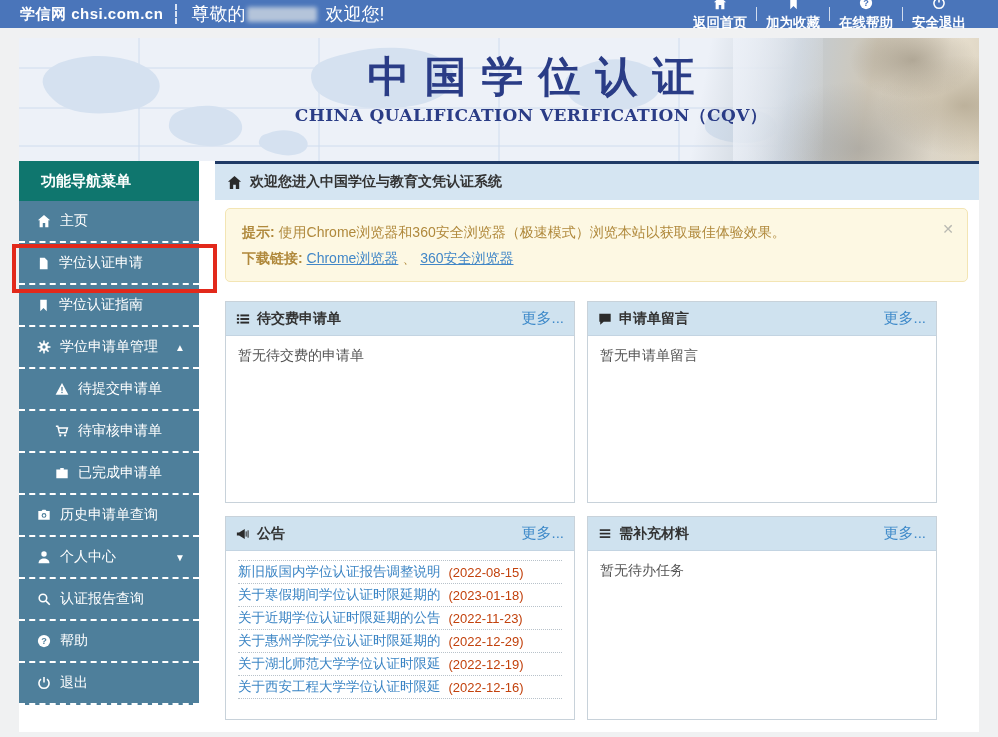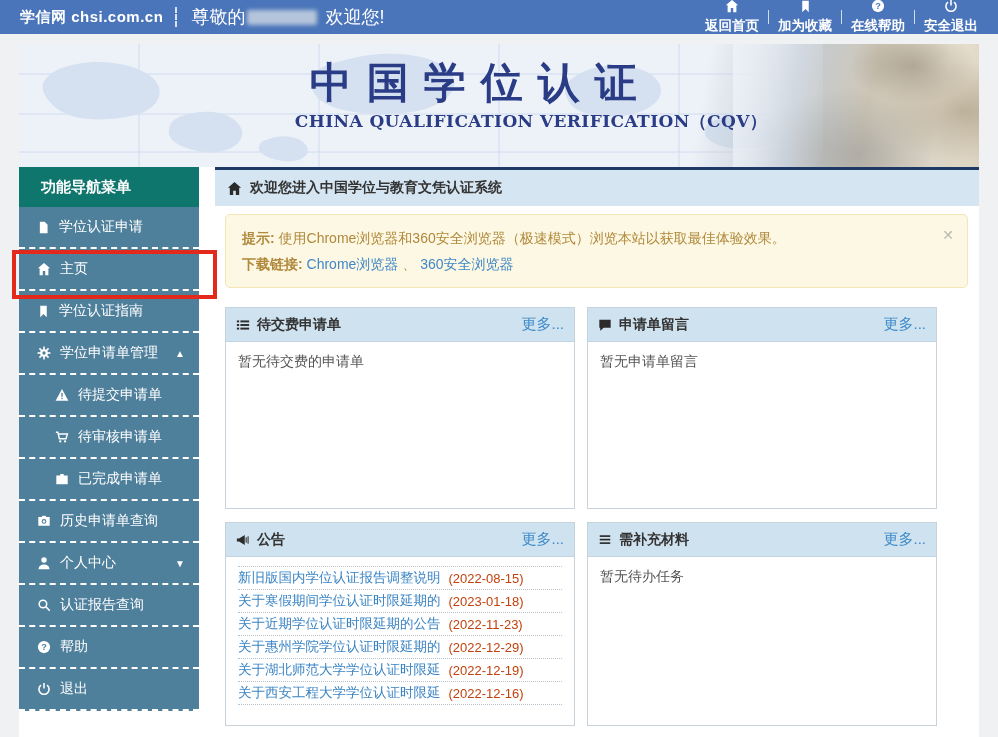--- a/index.html
+++ b/index.html
@@ -1,22 +1,22 @@
 <!DOCTYPE html>
 <html><head>
 <meta charset="utf-8">
 <style>
   html,body{margin:0;padding:0;width:998px;height:737px;overflow:hidden;
     background:#f0f1f2;font-family:"Liberation Sans","DejaVu Sans",sans-serif;}
   a{text-decoration:none;cursor:pointer;}
   .ic{display:inline-block;vertical-align:middle;}
 
   
-  .topbar{height:34px;background:#4a75ba;color:#fff;display:flex;align-items:center;
-    justify-content:space-between;padding:0 20px 0 20px;box-sizing:border-box;font-size:13px;}
+  .topbar{height:28px;background:#4a75ba;color:#fff;display:flex;align-items:center;
+    justify-content:space-between;padding:0 32px 0 20px;box-sizing:border-box;font-size:13px;}
   .tb-left{display:flex;align-items:center;}
   .brand{font-size:15px;font-weight:bold;letter-spacing:.5px;}
   .tb-divider{height:20px;border-left:2px dashed #d9e3f4;margin:0 14px 0 12px;}
   .greeting{display:flex;align-items:center;font-size:18px;}
   .blur-name{display:inline-block;width:70px;height:15px;background:#b4c4da;border-radius:2px;
     filter:blur(2px);margin:0 8px 0 2px;}
   .tb-right{display:flex;align-items:center;font-weight:bold;font-size:13.5px;}
   .tb-link{display:flex;align-items:center;gap:4px;color:#fff;flex-direction:column;}
   .tb-sep{height:14px;border-left:1px solid rgba(255,255,255,.75);margin:0 9px;}
 
@@ -29,21 +29,21 @@
   .banner-photo{position:absolute;right:0;top:0;width:300px;height:100%;
     background:
       radial-gradient(90px 55px at 78% 18%, rgba(140,130,112,.55), rgba(140,130,112,0) 70%),
       radial-gradient(120px 70px at 95% 55%, rgba(163,150,125,.6), rgba(163,150,125,0) 72%),
       radial-gradient(150px 90px at 60% 90%, rgba(120,124,130,.35), rgba(120,124,130,0) 75%),
       linear-gradient(100deg, rgba(237,241,248,0) 0%, rgba(237,241,248,0) 10%,
         #c3ccd5 38%, #cfc7b7 62%, #e9e1d1 85%, #dcd3c0 100%);}
   .banner-photo::after{content:"";position:absolute;left:18%;top:0;width:30%;height:100%;
     background:linear-gradient(100deg, rgba(237,241,248,.9), rgba(237,241,248,0));}
   .banner-titles{position:absolute;left:50%;top:13px;transform:translateX(-50%);
-    margin-left:32px;text-align:left;white-space:nowrap;}
+    margin-left:32px;text-align:center;white-space:nowrap;}
   .banner-title{font-family:"DejaVu Serif","Liberation Serif",serif;font-weight:bold;
     font-size:42px;line-height:52px;color:#2a3c86;letter-spacing:15px;text-indent:15px;margin:0;}
   .banner-sub{font-family:"DejaVu Serif","Liberation Serif",serif;font-weight:bold;
     font-size:17px;color:#2a3c86;letter-spacing:.4px;margin-top:1px;}
 
   
   .content{display:flex;background:#fff;min-height:569px;position:relative;}
 
   
   .sidebar{width:180px;flex:0 0 180px;}
@@ -59,21 +59,21 @@
     border:4px solid #e2291b;z-index:6;pointer-events:none;}
 
   
   .main{flex:1;margin-left:16px;min-width:0;}
   .welcome-bar{border-top:3px solid #1f3a66;background:#d5e5f2;padding:9px 12px;
     font-size:14px;font-weight:bold;color:#333;display:flex;align-items:center;gap:8px;}
   .notice{margin:8px 11px 19px 10px;background:#fdf8e3;border:1px solid #f3e5b4;
     border-radius:5px;padding:10px 16px;font-size:14px;line-height:26px;color:#b0893c;
     position:relative;}
   .notice b{font-weight:bold;}
-  .notice a{color:#4287c7;}
+  .notice a{color:#4287c7;text-decoration:underline;}
   .notice-close{position:absolute;right:13px;top:7px;color:#b9b9b2;font-weight:bold;
     font-size:14px;cursor:pointer;}
 
   .panel-grid{margin:0 42px 12px 10px;display:grid;grid-template-columns:1fr 1fr;gap:13px 12px;}
   .panel{border:1px solid #c8d2da;background:#fff;}
   .panel-header{background:#cfe2ef;border-bottom:1px solid #c3d4e2;padding:7px 10px;
     font-size:14px;font-weight:bold;color:#333;display:flex;align-items:center;gap:7px;}
   .more-link{margin-left:auto;color:#3d89c9;font-weight:normal;font-size:15px;}
   .panel-body{padding:9px 12px;font-size:14px;color:#555;}
   .pb-row1{min-height:148px;}
@@ -157,31 +157,31 @@
   </div>
 
   <div class="content">
 
     <div class="highlight-box"></div>
 
     <div class="sidebar">
       <div class="sb-header">功能导航菜单</div>
 
       <div class="sb-item">
+        <svg class="ic" width="14" height="14" viewBox="0 0 16 16" fill="#fff">
+            <path d="M8 1 15 7.2h-2V15h-3.6v-4.6H6.6V15H3V7.2H1z"></path>
+          </svg>
+        <span>主页</span>
+      </div>
+
+      <div class="sb-item">
         <svg class="ic" width="13" height="13" viewBox="0 0 16 16" fill="#fff">
             <path d="M3.5 1h6l3.5 3.5V15h-9.5z"></path>
           </svg>
         <span>学位认证申请</span>
-      </div>
-
-      <div class="sb-item">
-        <svg class="ic" width="14" height="14" viewBox="0 0 16 16" fill="#fff">
-            <path d="M8 1 15 7.2h-2V15h-3.6v-4.6H6.6V15H3V7.2H1z"></path>
-          </svg>
-        <span>主页</span>
       </div>
 
       <div class="sb-item">
         <svg class="ic" width="13" height="13" viewBox="0 0 16 16" fill="#fff">
             <path d="M4 1h8v14L8 11.2 4 15z"></path>
           </svg>
         <span>学位认证指南</span>
       </div>
 
       <div class="sb-item">

